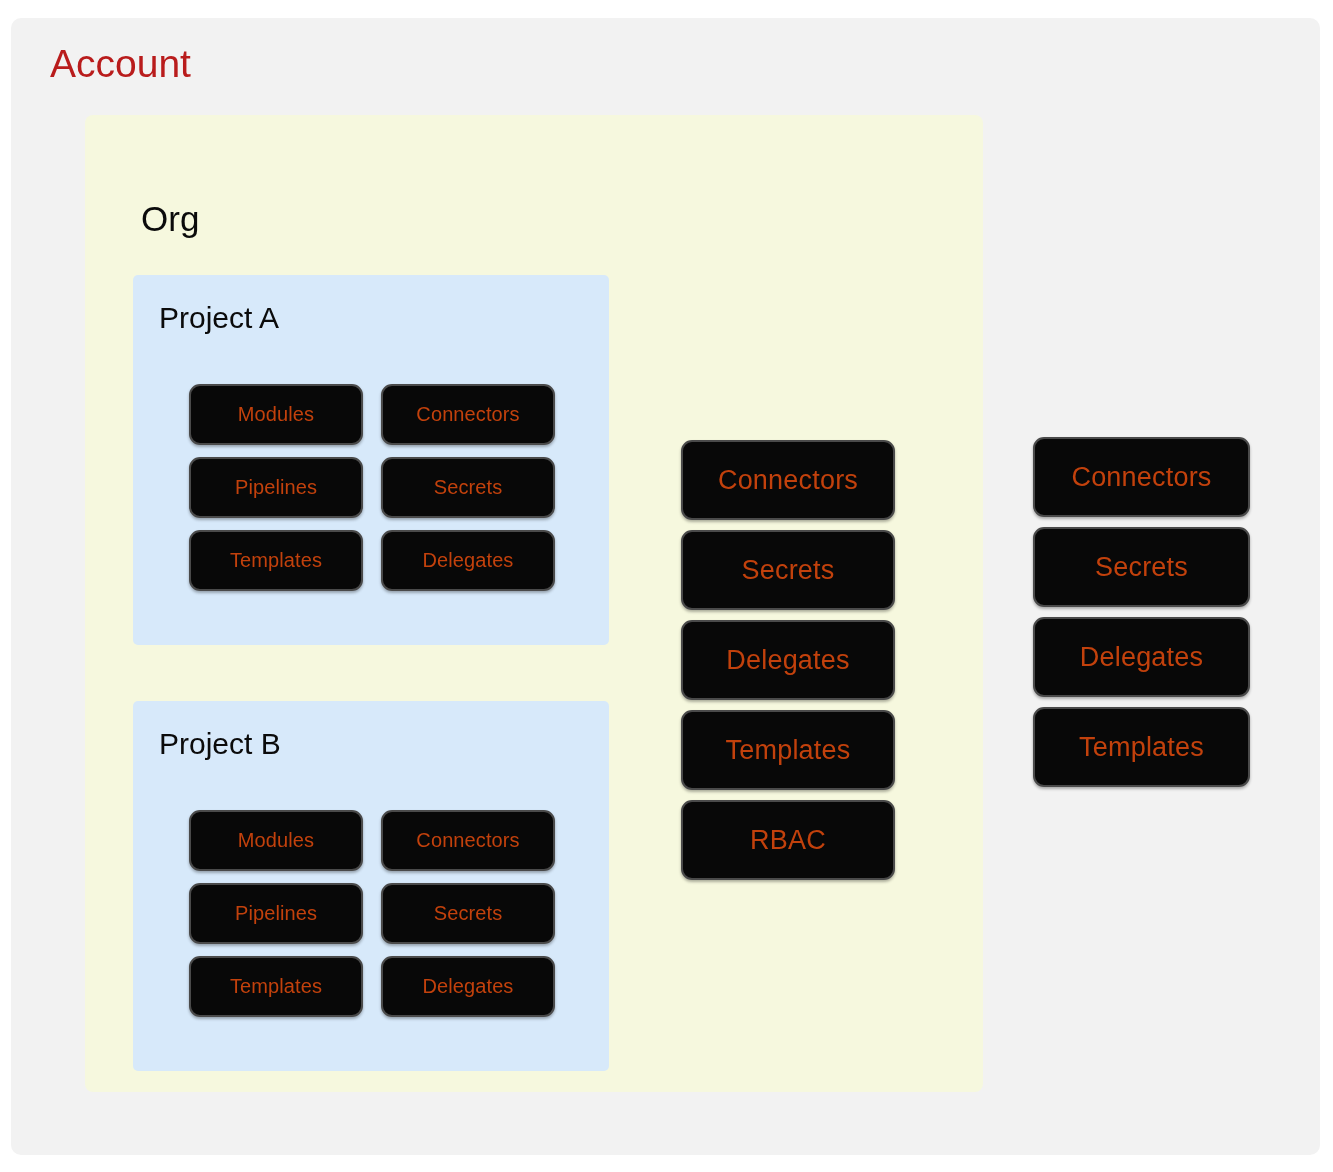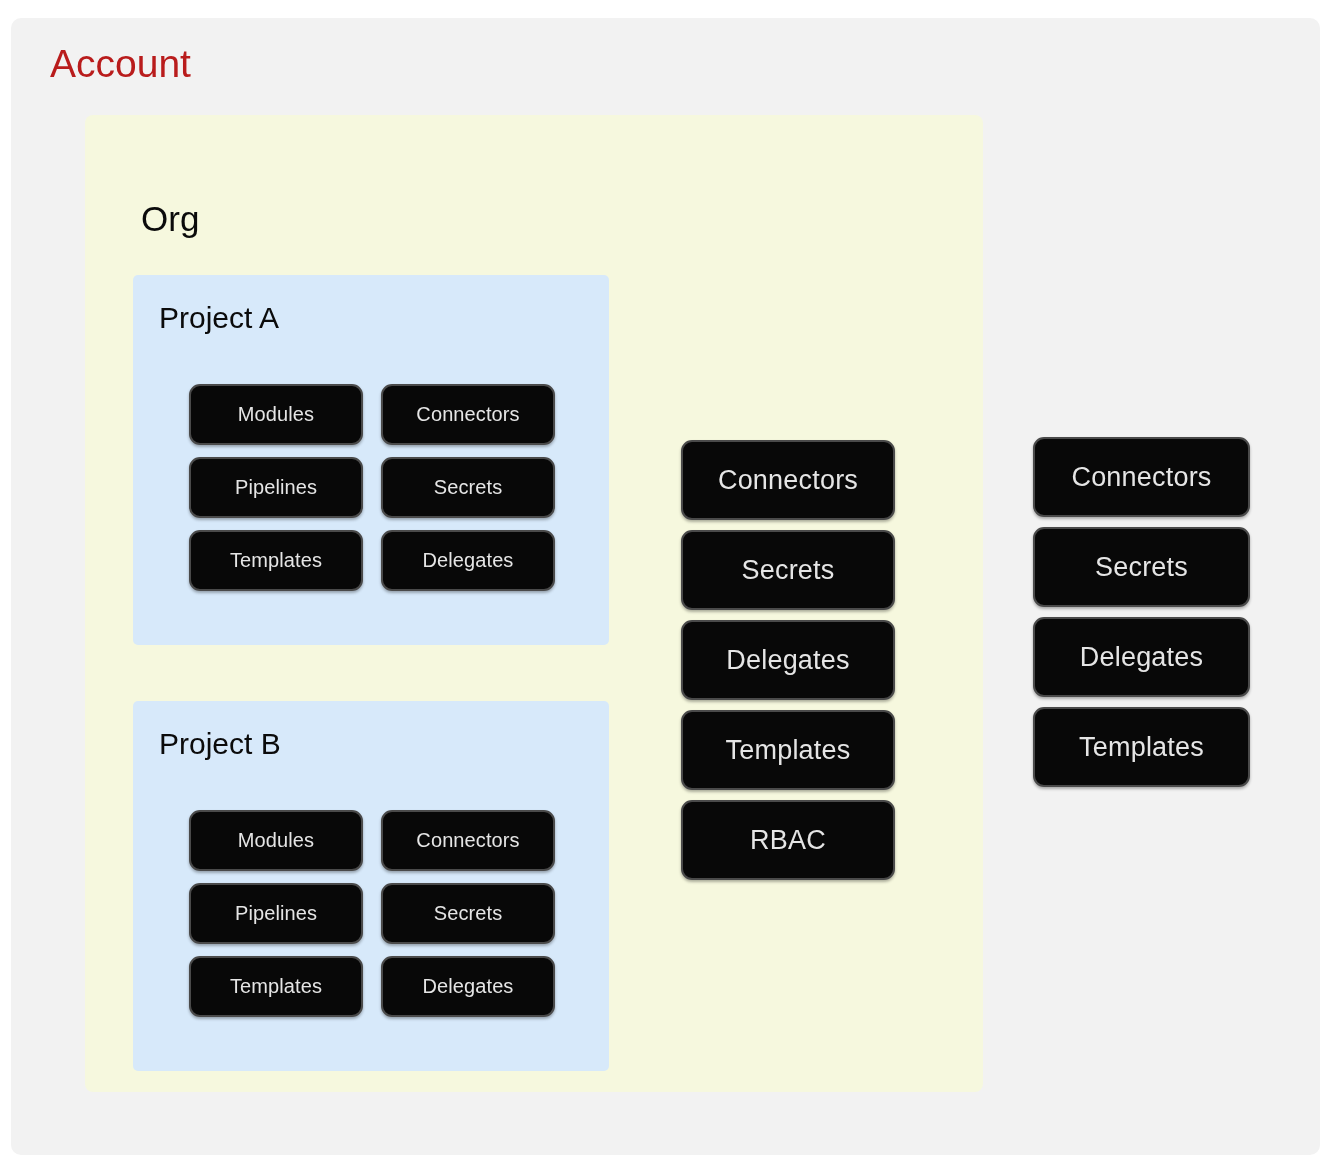--- a/index.html
+++ b/index.html
@@ -95,21 +95,21 @@
     left: 56px;
     top: 109px;
     display: grid;
     grid-template-columns: 174px 174px;
     column-gap: 18px;
     row-gap: 12px;
   }
 
   .btn {
     background: #080808;
-    color: #e5e5e5;
+    color: #c2410c;
     border: 2px solid #4a4a4a;
     border-radius: 11px;
     box-shadow: 0 2px 3px rgba(0,0,0,0.30);
     display: flex;
     align-items: center;
     justify-content: center;
     box-sizing: border-box;
     text-align: left;
     user-select: none;
   }

